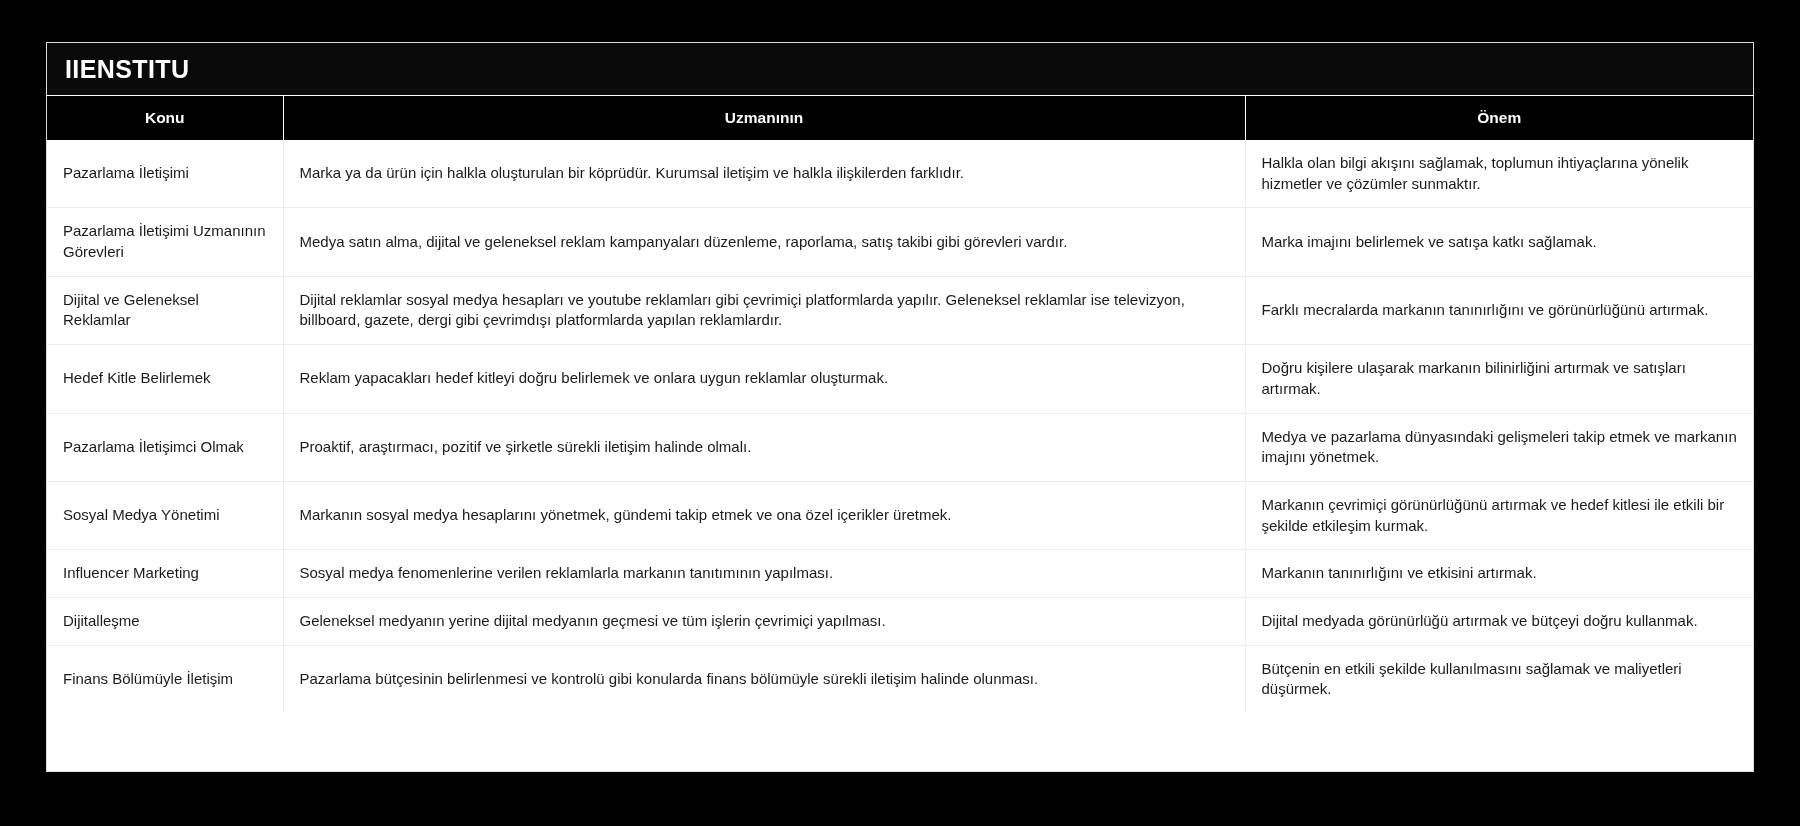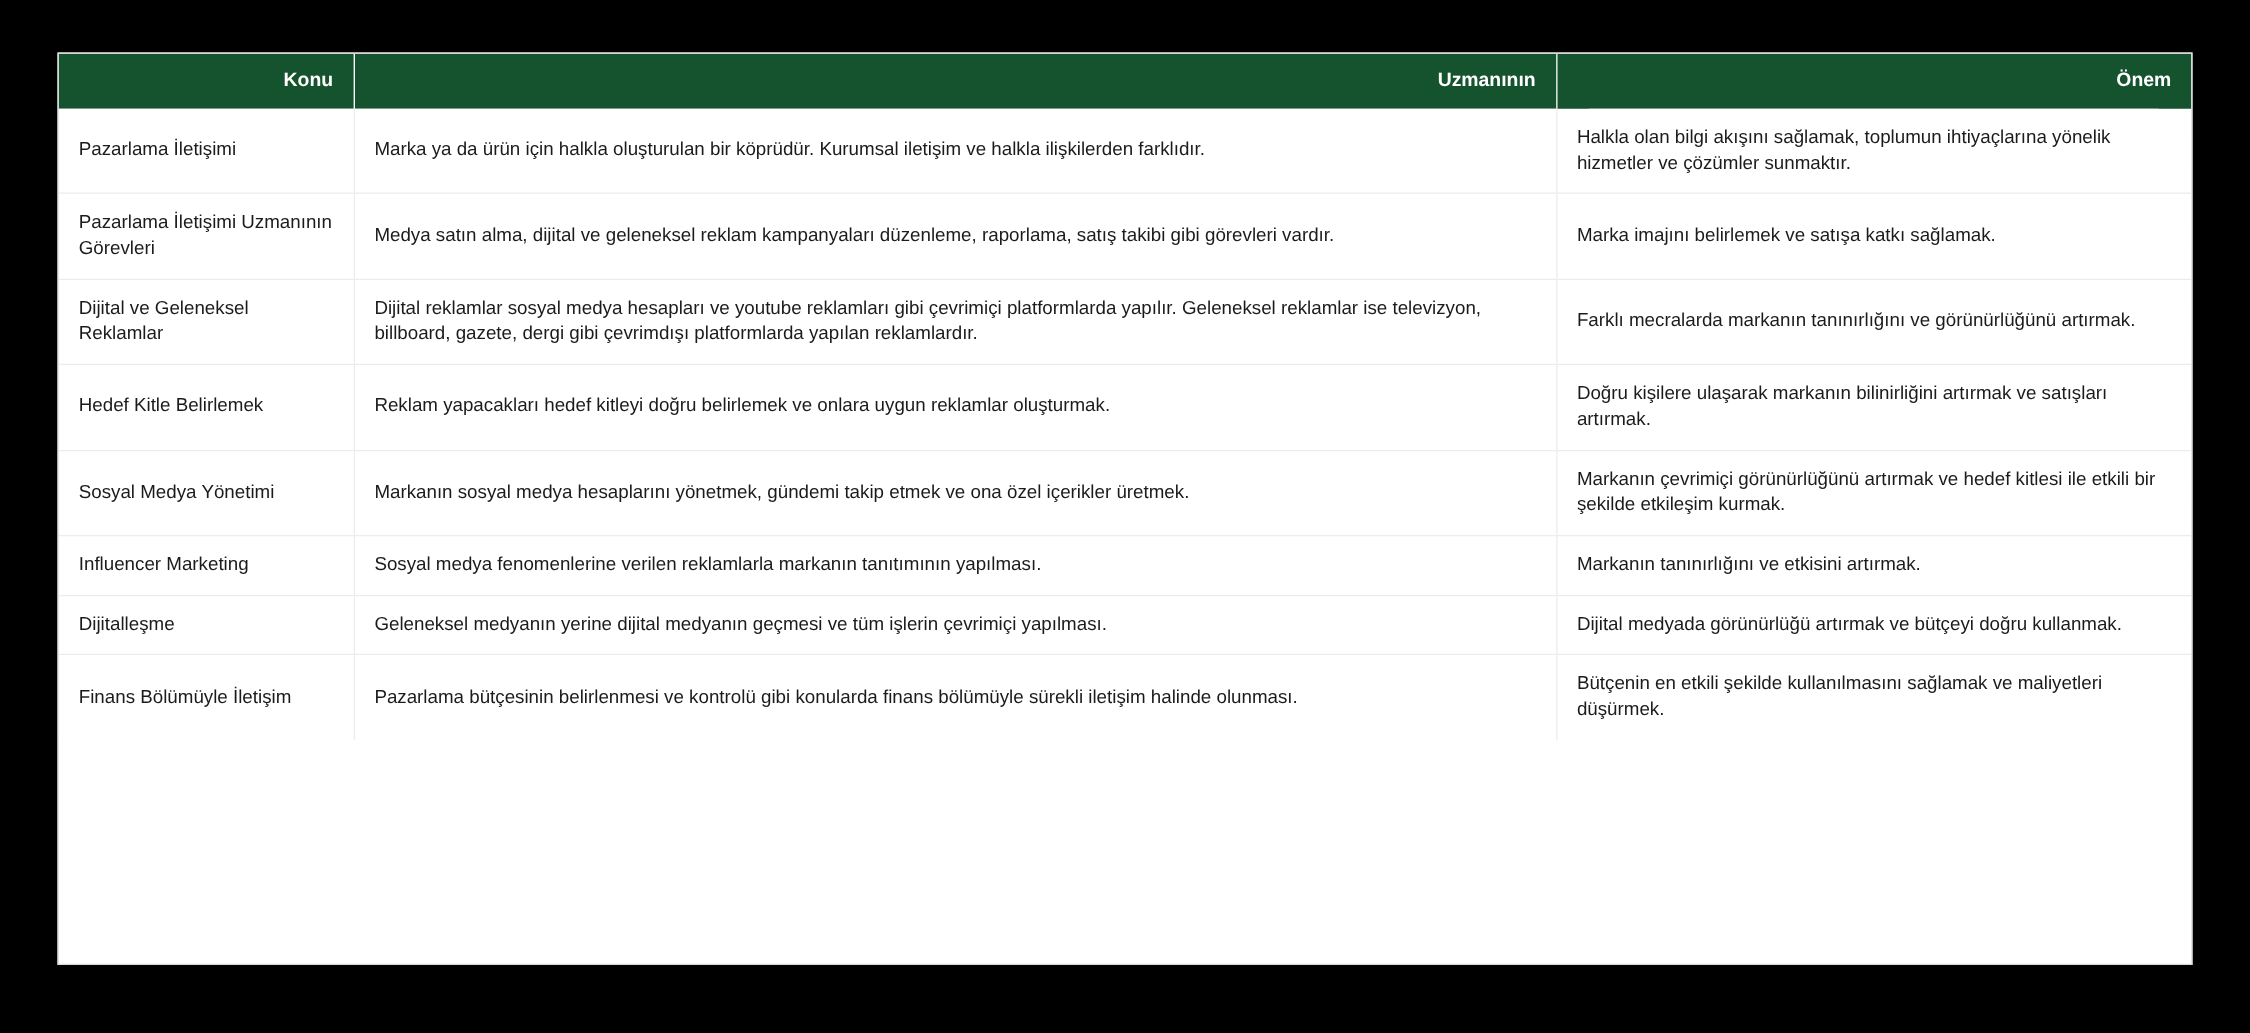--- a/index.html
+++ b/index.html
@@ -58,25 +58,25 @@
     white-space: nowrap;
   }
 
   
   .tbl {
     width: 100%;
     border-collapse: collapse;
     table-layout: fixed;
   }
   .thead-row th {
-    background: #14532d;
+    background: #000000;
     color: #ffffff;
     font-size: 15.5px;
     font-weight: 700;
-    text-align: right;
+    text-align: center;
     padding: 12px 16px;
     vertical-align: middle;
     border-right: 1px solid #ffffff;
     box-sizing: border-box;
     height: 44px;
   }
   .thead-row th:last-child { border-right: none; }
 
   .tbl td {
     font-size: 15px;
@@ -104,20 +104,23 @@
     flex: 1 1 auto;
     overflow: hidden;
   }
 </style>
 </head>
 <body>
 
 <div class="page">
   <div class="card">
 
+    <div class="brand-bar">
+      <div class="brand-title">IIENSTITU</div>
+    </div>
 
     <div class="scroll-body">
       <table class="tbl">
         <colgroup>
           <col class="col-konu">
           <col class="col-aciklama">
           <col class="col-onem">
         </colgroup>
         <thead>
           <tr class="thead-row">
@@ -141,20 +144,25 @@
             <td class="cell-konu">Dijital ve Geleneksel Reklamlar</td>
             <td class="cell-aciklama">Dijital reklamlar sosyal medya hesapları ve youtube reklamları gibi çevrimiçi platformlarda yapılır. Geleneksel reklamlar ise televizyon, billboard, gazete, dergi gibi çevrimdışı platformlarda yapılan reklamlardır.</td>
             <td class="cell-onem">Farklı mecralarda markanın tanınırlığını ve görünürlüğünü artırmak.</td>
           </tr>
           <tr>
             <td class="cell-konu">Hedef Kitle Belirlemek</td>
             <td class="cell-aciklama">Reklam yapacakları hedef kitleyi doğru belirlemek ve onlara uygun reklamlar oluşturmak.</td>
             <td class="cell-onem">Doğru kişilere ulaşarak markanın bilinirliğini artırmak ve satışları artırmak.</td>
           </tr>
           <tr>
+            <td class="cell-konu">Pazarlama İletişimci Olmak</td>
+            <td class="cell-aciklama">Proaktif, araştırmacı, pozitif ve şirketle sürekli iletişim halinde olmalı.</td>
+            <td class="cell-onem">Medya ve pazarlama dünyasındaki gelişmeleri takip etmek ve markanın imajını yönetmek.</td>
+          </tr>
+          <tr>
             <td class="cell-konu">Sosyal Medya Yönetimi</td>
             <td class="cell-aciklama">Markanın sosyal medya hesaplarını yönetmek, gündemi takip etmek ve ona özel içerikler üretmek.</td>
             <td class="cell-onem">Markanın çevrimiçi görünürlüğünü artırmak ve hedef kitlesi ile etkili bir şekilde etkileşim kurmak.</td>
           </tr>
           <tr>
             <td class="cell-konu">Influencer Marketing</td>
             <td class="cell-aciklama">Sosyal medya fenomenlerine verilen reklamlarla markanın tanıtımının yapılması.</td>
             <td class="cell-onem">Markanın tanınırlığını ve etkisini artırmak.</td>
           </tr>
           <tr>

